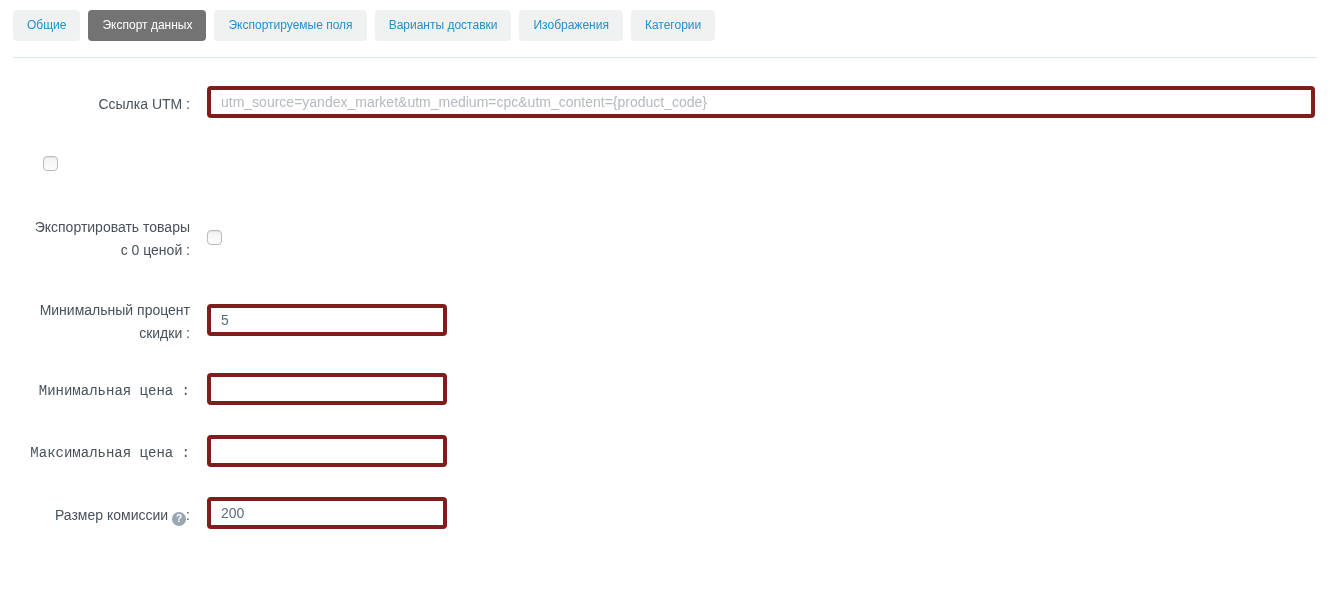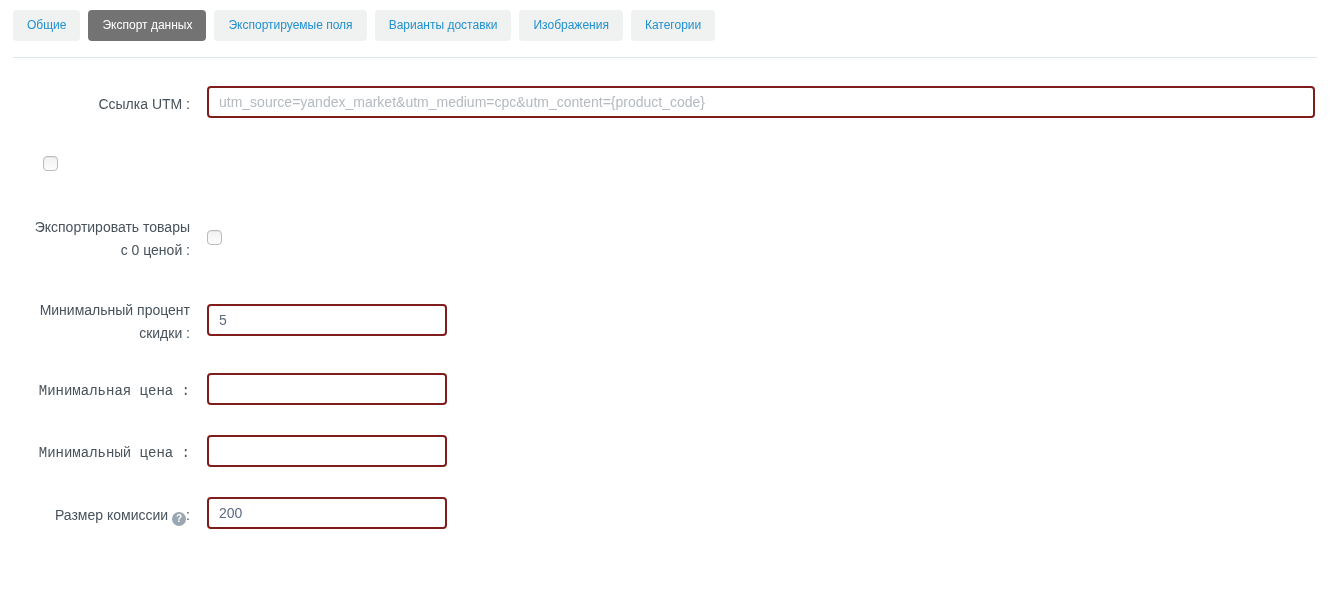--- a/index.html
+++ b/index.html
@@ -30,21 +30,21 @@
     width: 164px; flex: none;
     text-align: right;
     font-size: 14px; line-height: 23px;
     color: #47525a;
     padding-top: 5px;
   }
   .ctrl { margin-left: 17px; flex: 1; min-width: 0; }
   .ctrl.fixed { flex: none; width: 240px; }
   .text-input {
     width: 100%; height: 32px;
-    border: 2px solid #7f1d1d; border-radius: 4px;
+    border: 4px solid #7f1d1d; border-radius: 4px;
     padding: 0 10px;
     font-family: inherit; font-size: 14px;
     color: #5b6b80;
     background: #ffffff;
     outline: none;
   }
   .text-input::placeholder { color: #b4bac0; }
   .checkbox {
     appearance: none; -webkit-appearance: none;
     width: 15px; height: 15px;
@@ -118,21 +118,21 @@
     </div>
 
     <div class="form-group mb-price">
       <label class="lbl">Минимальная цена :</label>
       <div class="ctrl fixed">
         <input type="text" class="text-input" style="">
       </div>
     </div>
 
     <div class="form-group mb-price">
-      <label class="lbl">Минимальный цена :</label>
+      <label class="lbl">Максимальная цена :</label>
       <div class="ctrl fixed">
         <input type="text" class="text-input" style="">
       </div>
     </div>
 
     <div class="form-group">
       <label class="lbl"><span>Размер комиссии</span><span class="help-icon">?</span><span>:</span></label>
       <div class="ctrl fixed">
         <input type="text" class="text-input" value="200" style="">
       </div>

